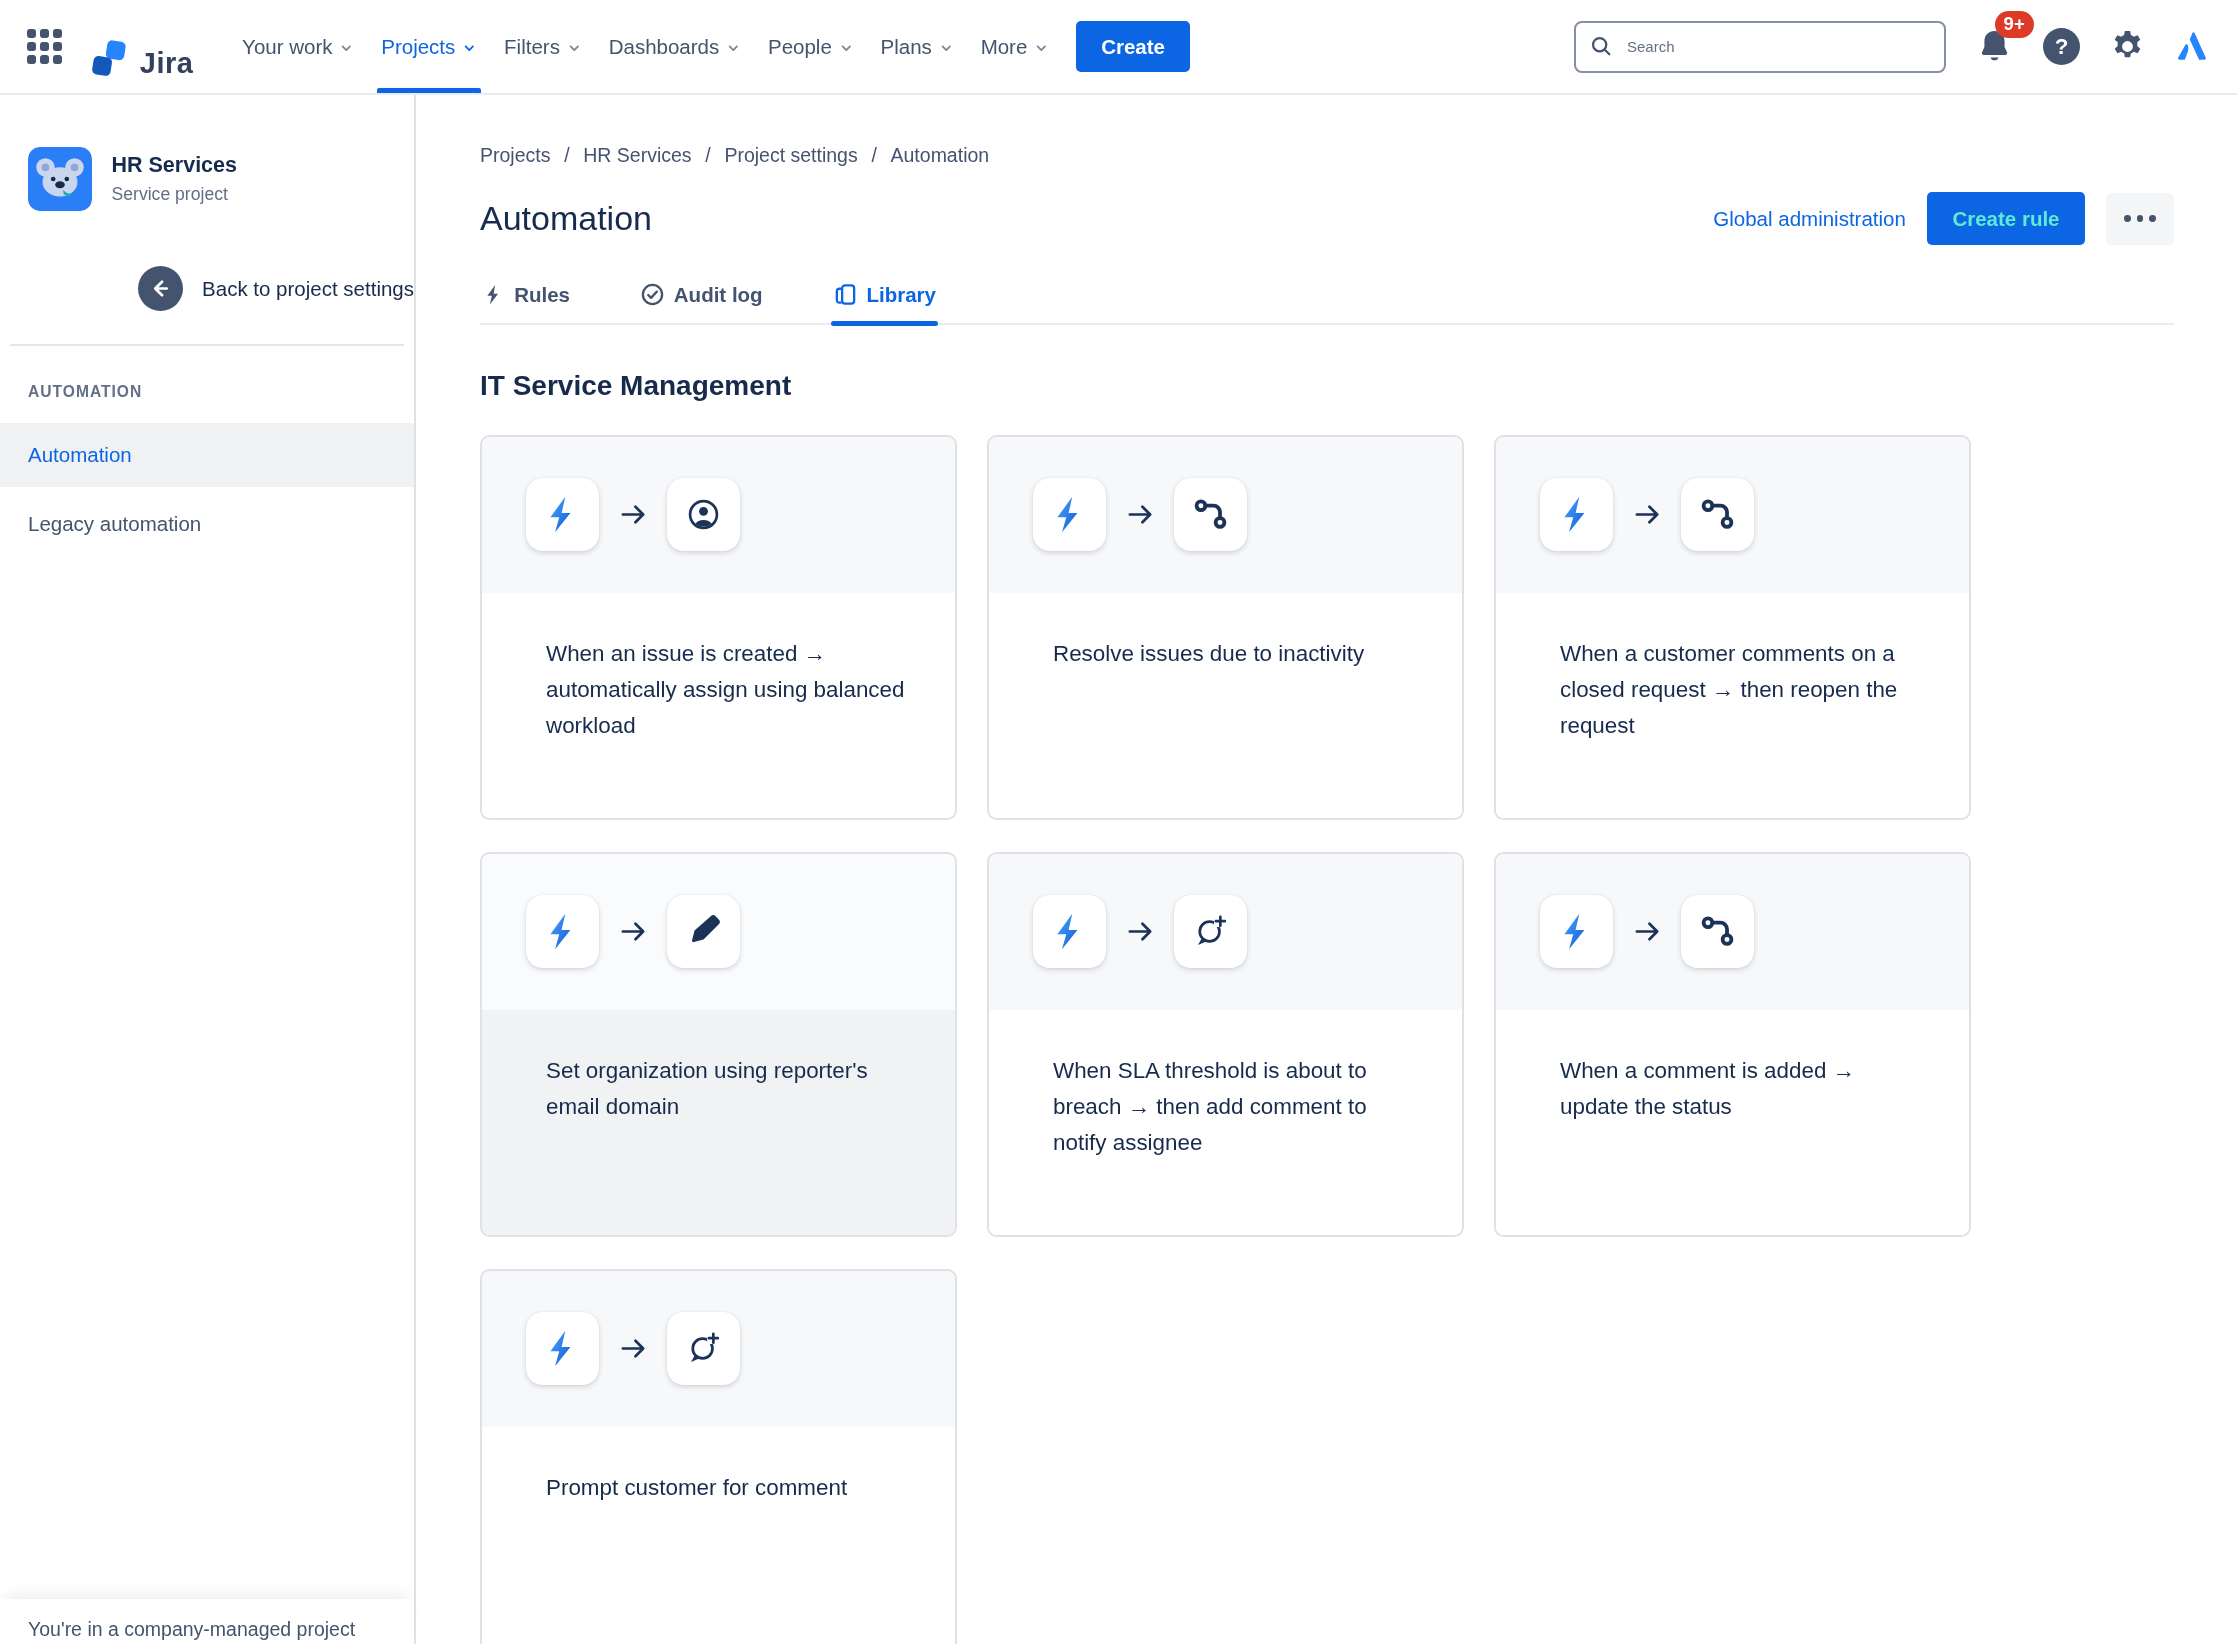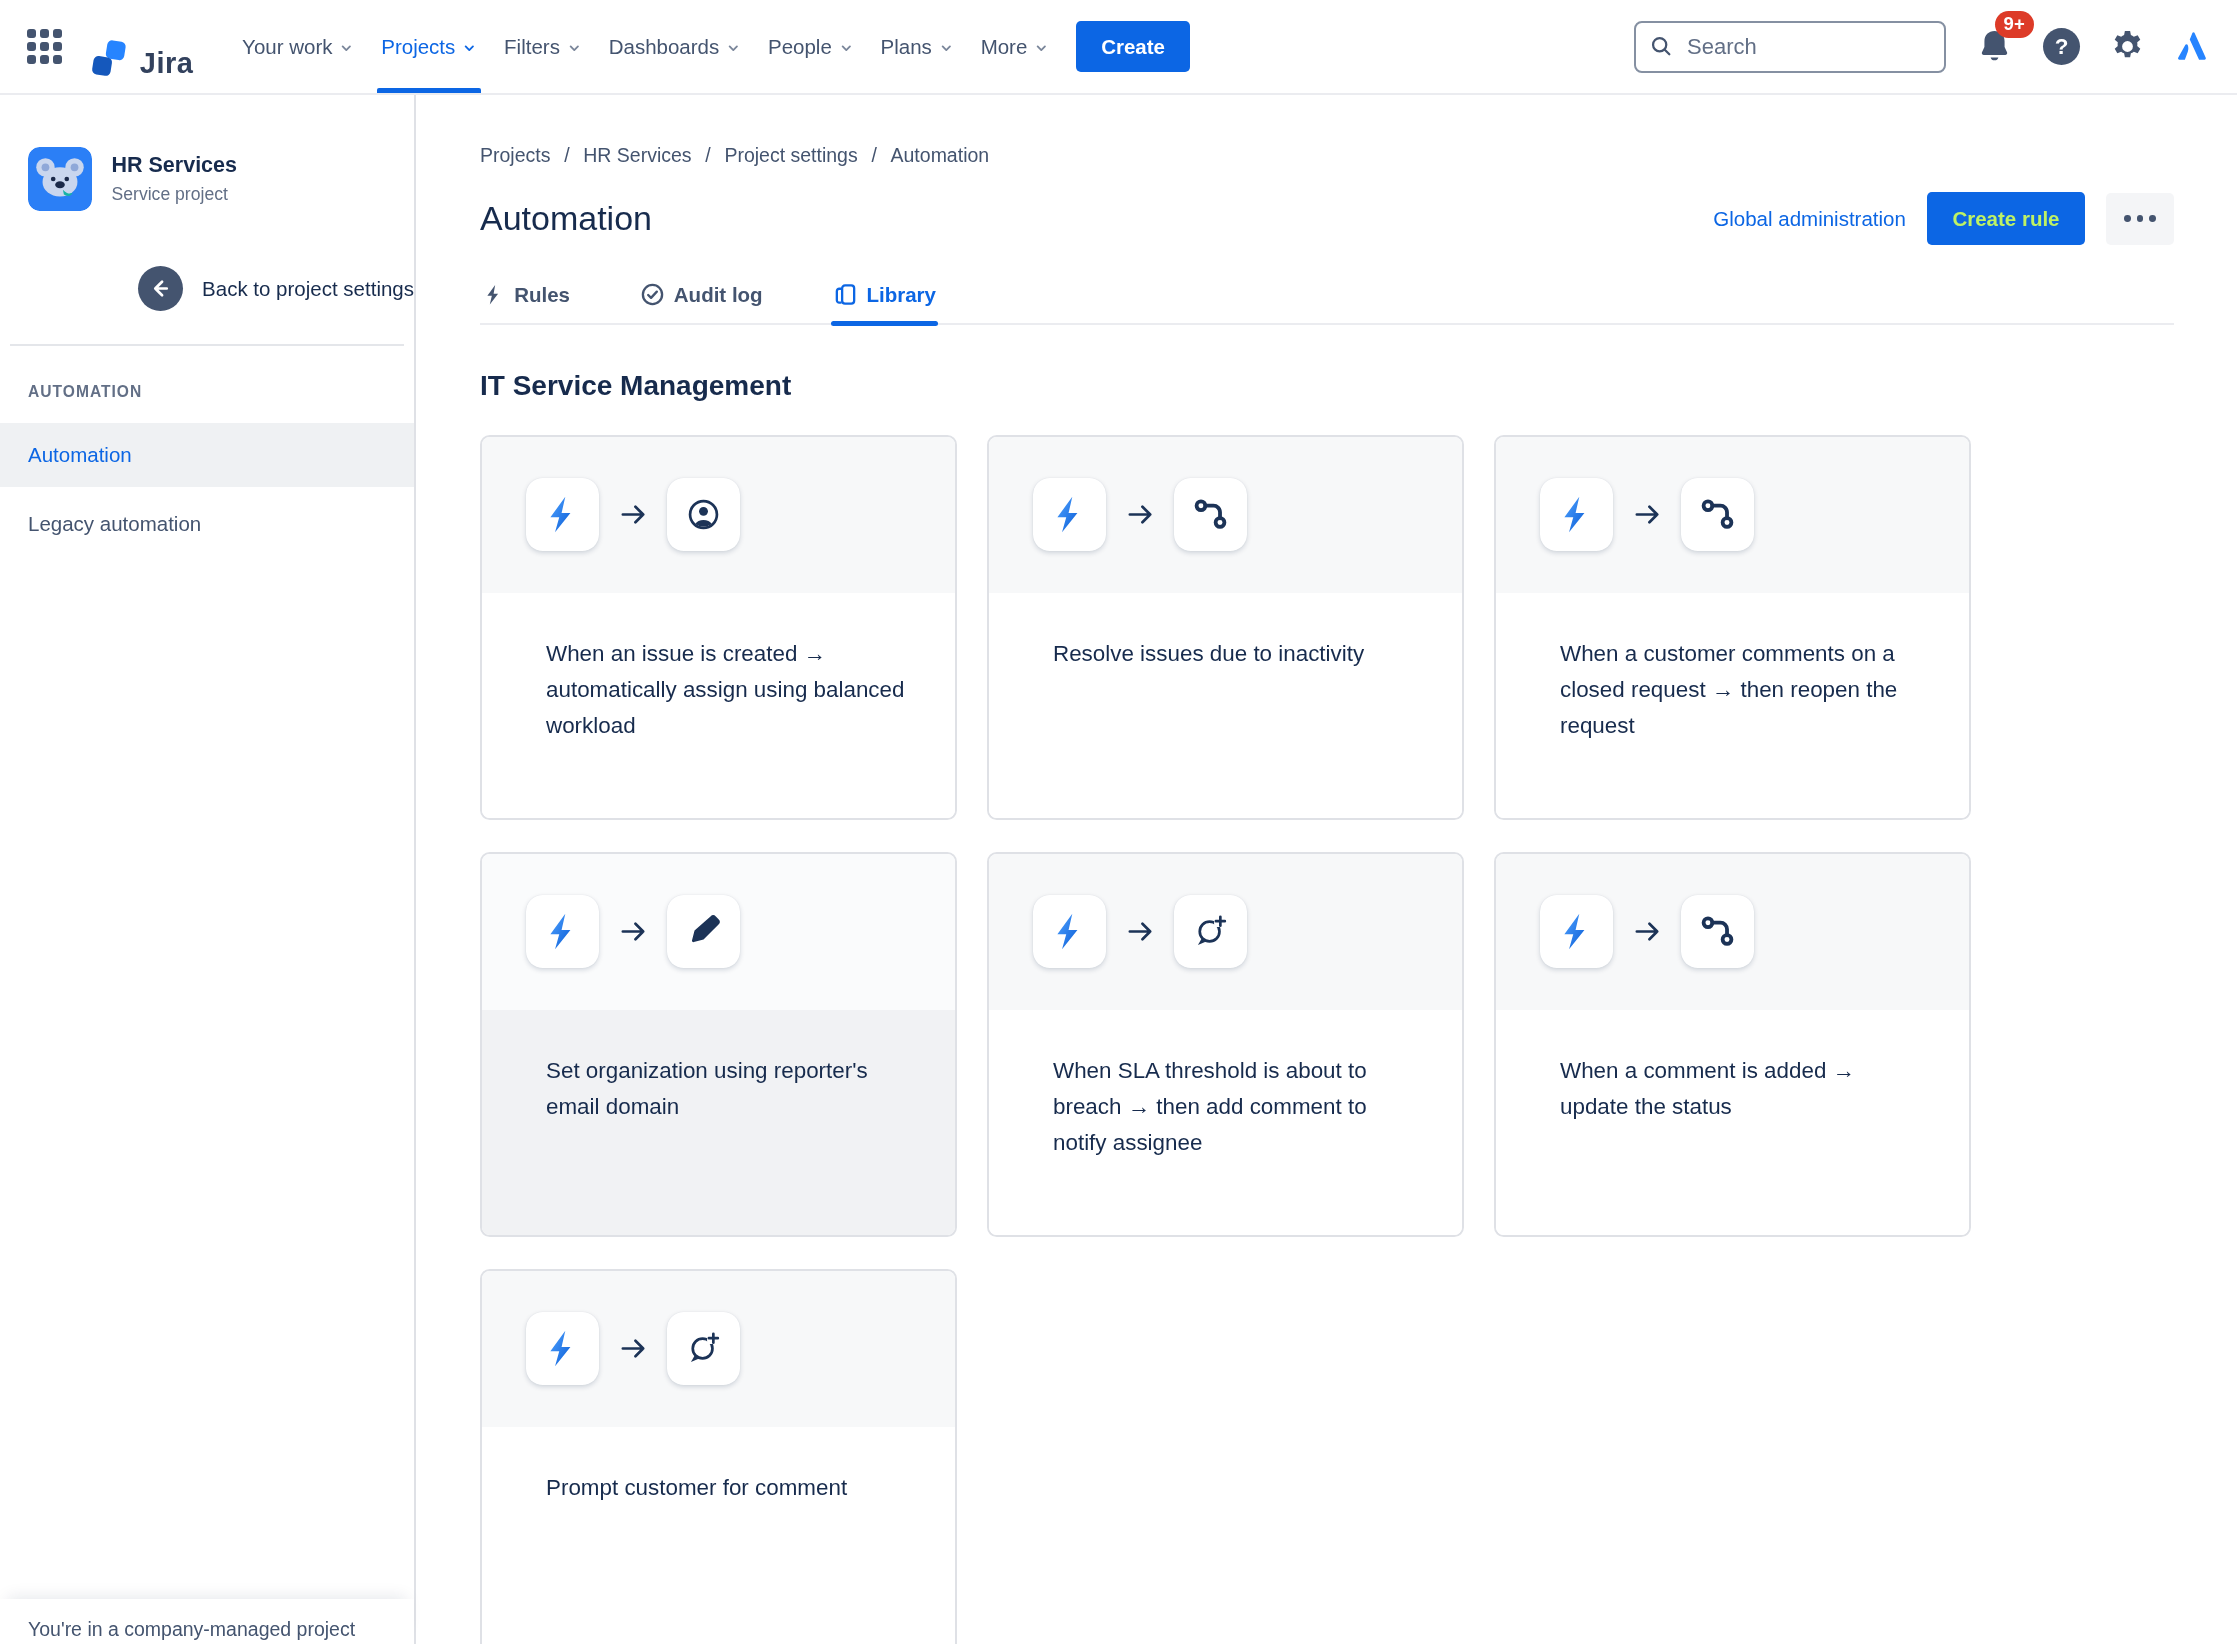--- a/index.html
+++ b/index.html
@@ -30,22 +30,22 @@
     background:#0C66E4; border-radius:2px 2px 0 0;
   }
   .create-btn {
     margin-left:13.7px; background:#0C66E4; color:#fff; font-size:20.5px; font-weight:600;
     border:none; border-radius:4.9px; padding:13.7px 25px; cursor:pointer; font-family:inherit;
   }
   .nav-right { margin-left:auto; display:flex; align-items:center; gap:29px; }
   .search-wrap { position:relative; }
   .search-wrap svg { position:absolute; left:14.6px; top:13.7px; }
   .search-input {
-    width:312px; height:52px; border:2px solid #8590A2; border-radius:7.8px;
-    padding:0 13.7px 0 51px; font-size:22px; font-family:inherit; color:#172B4D; outline:none; background:#fff;
+    width:372px; height:52px; border:2px solid #8590A2; border-radius:7.8px;
+    padding:0 13.7px 0 51px; font-size:15px; font-family:inherit; color:#172B4D; outline:none; background:#fff;
   }
   .search-input::placeholder { color:#626F86; }
   .icon-btn { position:relative; cursor:pointer; display:flex; align-items:center; justify-content:center; }
   .badge {
     position:absolute; top:-15.6px; right:-19.5px; background:#DD3B28; color:#fff;
     font-size:18.5px; font-weight:700; border-radius:13.7px; padding:2.9px 8.8px; line-height:1.1;
   }
   .help-circle {
     width:37px; height:37px; border-radius:50%; background:#44546F; color:#fff;
     display:flex; align-items:center; justify-content:center; font-size:22.4px; font-weight:700;
@@ -84,21 +84,21 @@
   
   .main { flex:1; padding:0 63px 0 64px; overflow:hidden; }
   .breadcrumbs { display:flex; align-items:center; gap:13.7px; margin-top:49px; font-size:19.5px; color:#44546F; }
   .crumb { cursor:pointer; }
   .crumb-sep { color:#44546F; }
   .title-row { display:flex; align-items:center; margin-top:25px; }
   .page-title { font-size:34px; font-weight:500; color:#172B4D; }
   .title-actions { margin-left:auto; display:flex; align-items:center; gap:21.5px; }
   .global-admin { font-size:20.5px; font-weight:500; color:#0C66E4; cursor:pointer; }
   .create-rule-btn {
-    background:#0C66E4; color:#bef264; border:none; border-radius:4.9px; font-family:inherit;
+    background:#0C66E4; color:#5eead4; border:none; border-radius:4.9px; font-family:inherit;
     font-size:20.5px; font-weight:600; padding:14.6px 25px; cursor:pointer;
   }
   .more-btn {
     background:#F4F5F7; border:none; border-radius:4.9px; height:52px; width:68px;
     display:flex; align-items:center; justify-content:center; gap:5.9px; cursor:pointer;
   }
   .more-btn i { width:6.8px; height:6.8px; border-radius:50%; background:#44546F; display:block; }
   .tabs { display:flex; gap:66px; margin-top:37px; border-bottom:2.9px solid #EBECF0; }
   .tab {
     display:flex; align-items:center; gap:8.8px; padding:0 2px 15.6px 2px;

